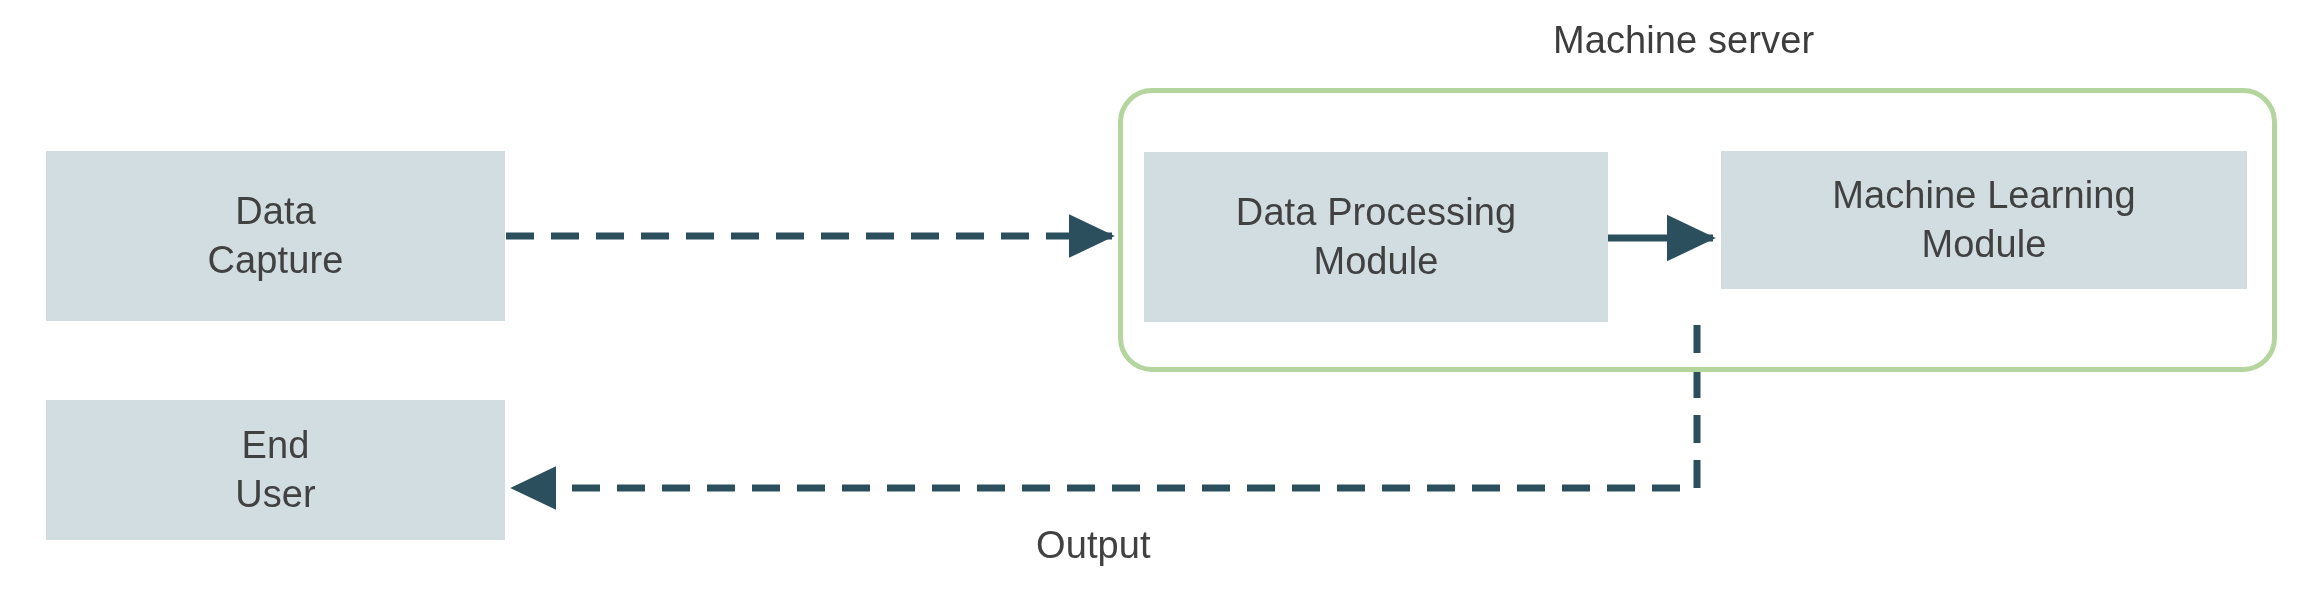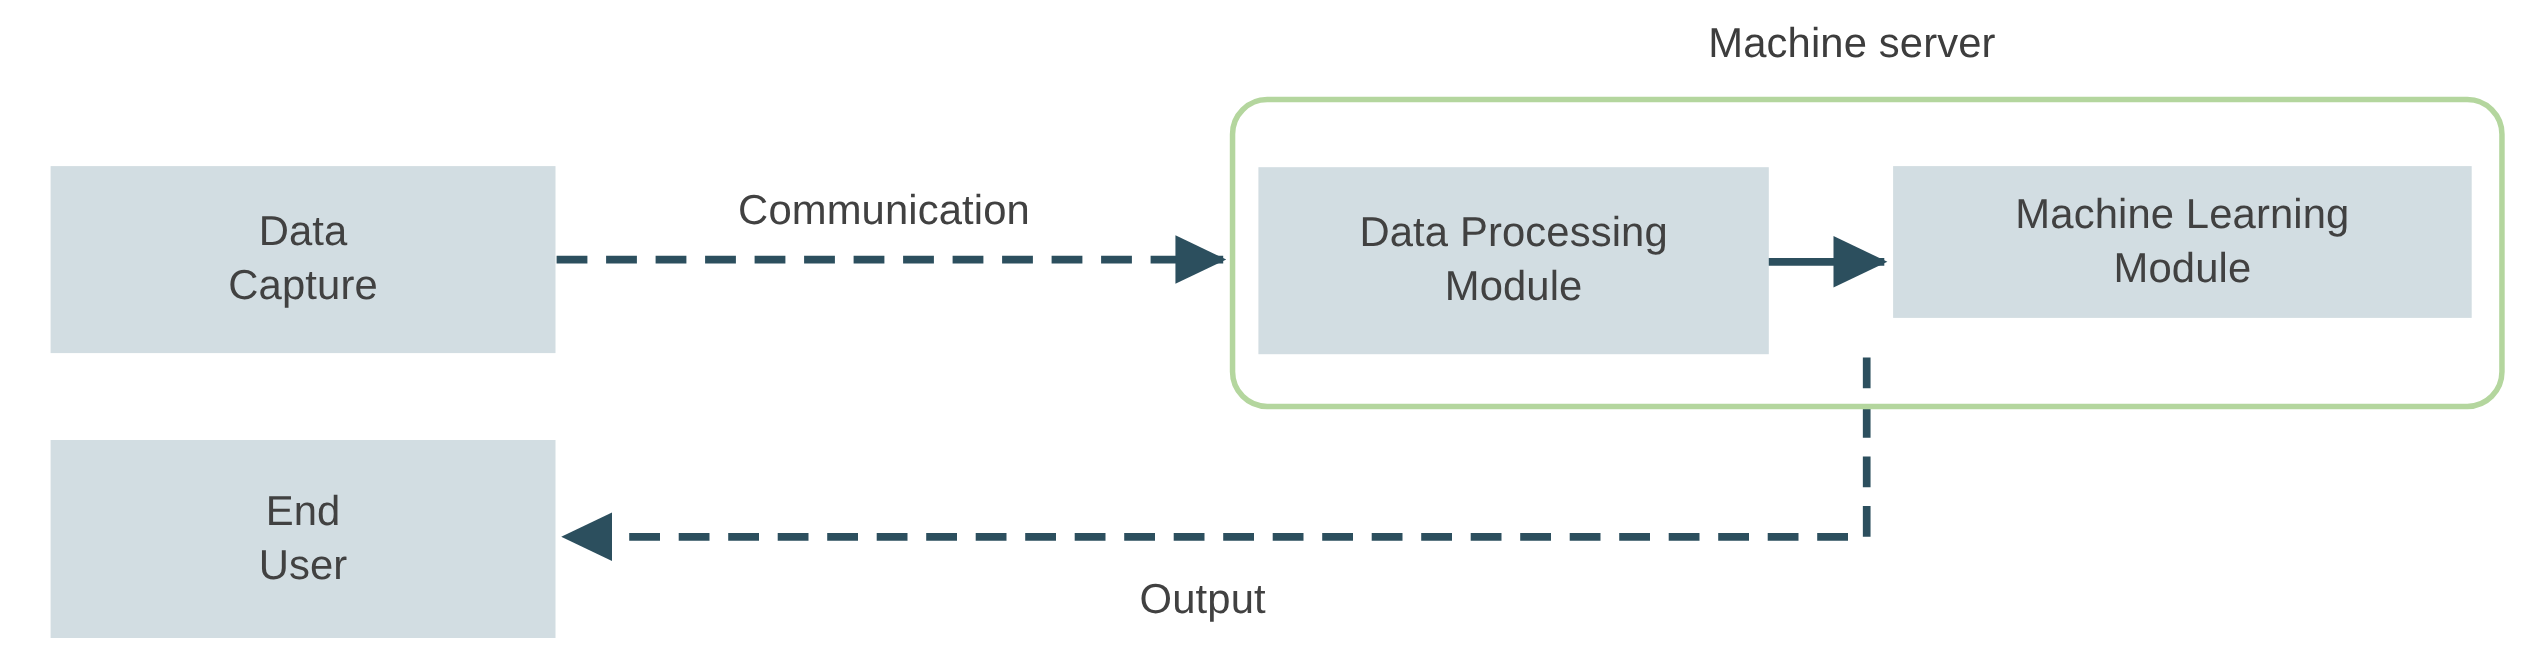--- a/index.html
+++ b/index.html
@@ -83,32 +83,31 @@
 
   <div class="group-container" style="left:1118px; top:88px; width:1159px; height:284px;"></div>
 
   <div class="free-label group-title" style="left:1553px; top:18px;">Machine server</div>
 
   <div class="node-box" style="left:46px; top:151px; width:459px; height:170px;">
     <span>Data
 Capture</span>
   </div>
 
-  <div class="node-box" style="left:46px; top:400px; width:459px; height:180px;">
+  <div class="node-box" style="left:46px; top:400px; width:459px; height:140px;">
     <span>End
 User</span>
   </div>
 
   <div class="node-box" style="left:1144px; top:152px; width:464px; height:170px;">
     <span>Data Processing
 Module</span>
   </div>
 
   <div class="node-box" style="left:1721px; top:151px; width:526px; height:138px;">
     <span>Machine Learning
 Module</span>
   </div>
 
-  <div class="free-label" style="left:671px; top:170px;">Communication</div>
 
   <div class="free-label" style="left:1036px; top:523px;">Output</div>
 
 </div>
 
 </body></html>

